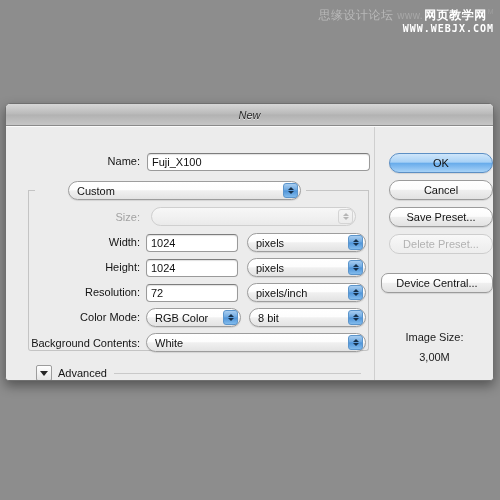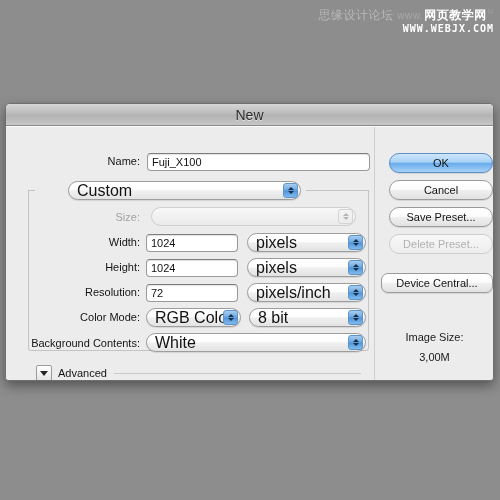--- a/index.html
+++ b/index.html
@@ -59,23 +59,24 @@
     box-shadow: 0 5px 12px rgba(0,0,0,0.40);
     overflow: hidden;
   }
   .titlebar {
     height: 21px;
     background: linear-gradient(to bottom, #d6d6d6 0%, #b9b9b9 48%, #b2b2b2 52%, #c6c6c6 100%);
     border-bottom: 1px solid #8a8a8a;
     display: flex; align-items: center; justify-content: center;
   }
   .titlebar-text {
-    font-size: 14px;
+    font-size: 11px;
     color: #2a2a2a;
     text-shadow: 0 1px 0 rgba(255,255,255,0.6);
+    font-style: italic;
   }
   .dialog-body {
     position: relative;
     height: 254px;
     background: #ececec;
     border-top: 1px solid #fbfbfb;
   }
 
   
   .left-col {
@@ -120,21 +121,21 @@
     position: absolute;
     height: 19px;
     border: 1px solid #9d9d9d;
     border-radius: 10px;
     background: linear-gradient(to bottom, #ffffff 0%, #fdfdfd 45%, #f0f0f0 52%, #e3e3e3 100%);
     box-sizing: border-box;
     display: flex; align-items: center;
     box-shadow: 0 1px 1px rgba(0,0,0,0.10);
   }
   .popup .ptext {
-    font-size: 16px;
+    font-size: 11px;
     color: #111;
     padding-left: 8px;
     white-space: nowrap;
     overflow: hidden;
   }
   .popup .arrows {
     position: absolute;
     right: 2px; top: 1px;
     width: 15px; height: 15px;
     border-radius: 3px;

